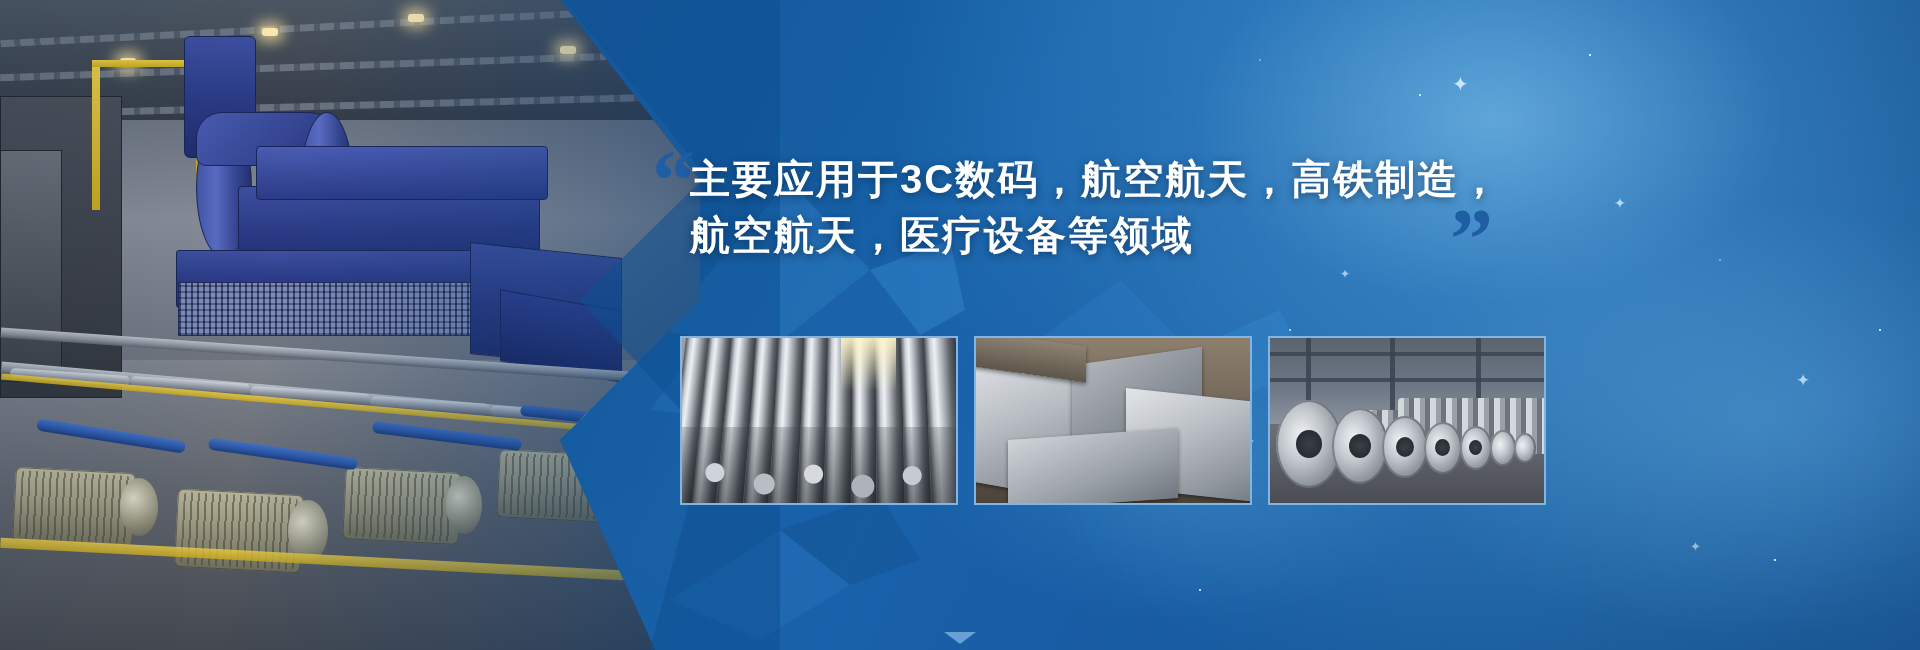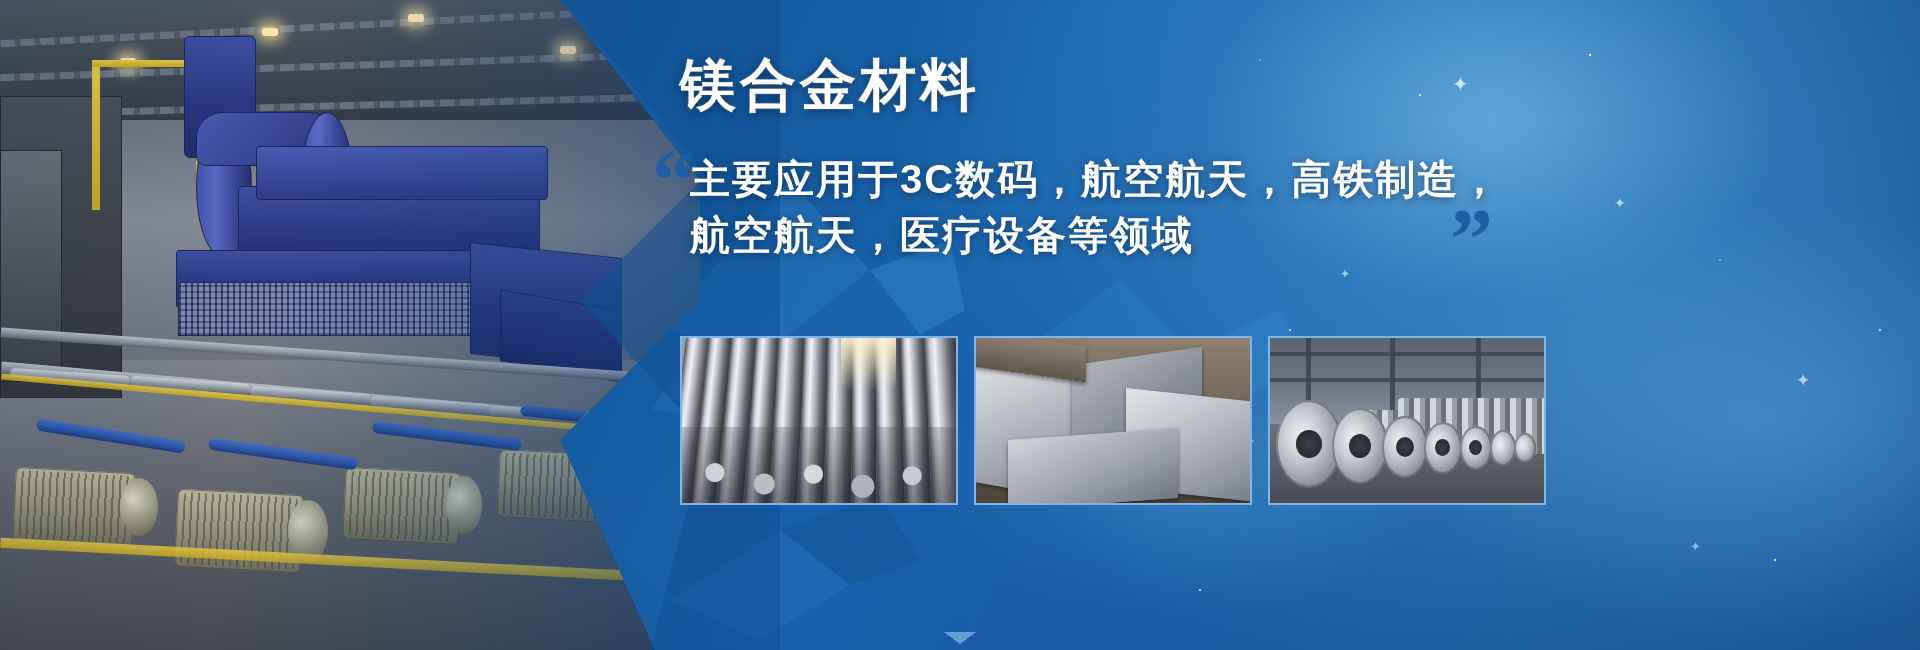--- a/index.html
+++ b/index.html
@@ -361,21 +361,20 @@
     </div>
   </div>
 
   <svg style="position:absolute;left:520px;top:0;" width="260" height="650" viewBox="0 0 260 650">
     <polygon points="40,0 260,0 260,650 110,650 10,420 180,250 40,110" fill="#0e4c8d" opacity="0.0"></polygon>
     <polygon points="44,0 260,0 260,650 130,650 186,438 60,300 186,176" fill="#0f5091" opacity="0.55"></polygon>
   </svg>
 
   <div class="content">
 
-    <div class="title">镁合金材料</div>
 
     <div class="quote-open">“</div>
     <div class="quote-close">”</div>
 
     <div class="sub sub1">主要应用于3C数码，航空航天，高铁制造，</div>
     <div class="sub sub2">航空航天，医疗设备等领域</div>
 
 
     <div class="thumbs">
 

